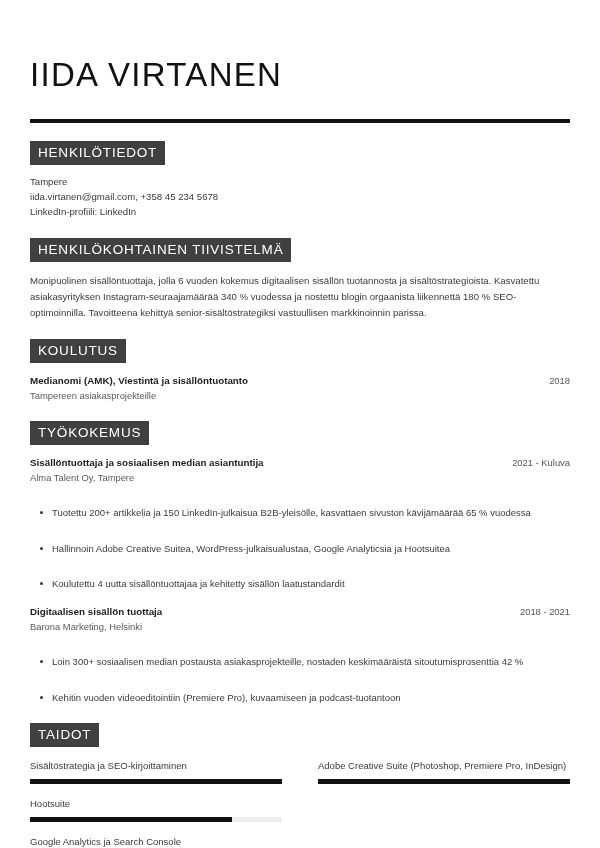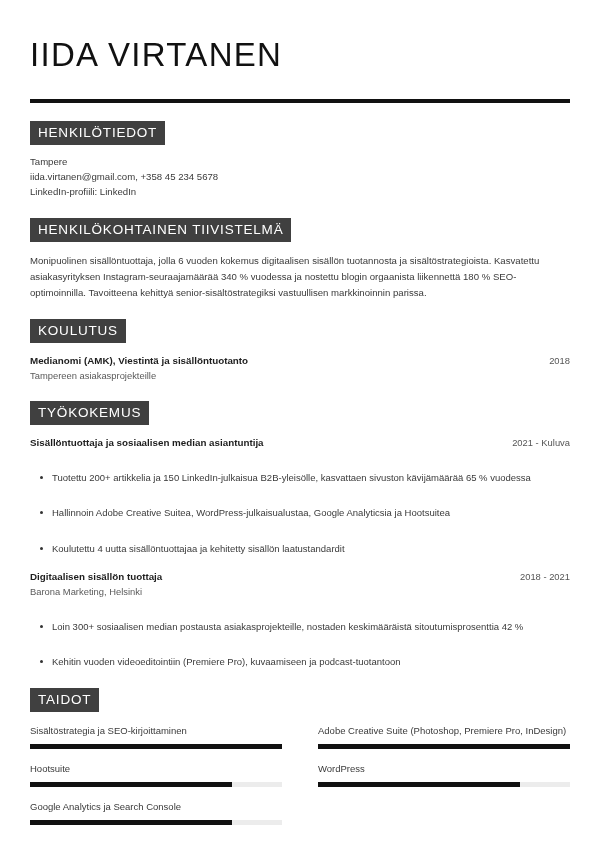--- a/index.html
+++ b/index.html
@@ -16,21 +16,21 @@
     width: 600px;
     height: 848px;
     background: #ffffff;
     box-sizing: border-box;
     padding: 0 30px;
     overflow: hidden;
   }
 
   
   .name-block {
-    padding-top: 38px;
+    padding-top: 58px;
   }
   .full-name {
     font-size: 33px;
     font-weight: 400;
     letter-spacing: 1.3px;
     line-height: 1.05;
     color: #111111;
     margin: 0;
     text-transform: uppercase;
   }
@@ -195,20 +195,21 @@
   </div>
 
   <div class="section">
     <span class="section-badge">TYÖKOKEMUS</span>
 
     <div class="entry">
       <div class="entry-head">
         <div class="entry-title">Sisällöntuottaja ja sosiaalisen median asiantuntija</div>
         <div class="entry-date">2021 - Kuluva</div>
       </div>
+      <div class="entry-sub">Alma Talent Oy, Tampere</div>
       <ul class="bullets">
         <li>Tuotettu 200+ artikkelia ja 150 LinkedIn-julkaisua B2B-yleisölle, kasvattaen sivuston kävijämäärää 65 % vuodessa</li>
         <li>Hallinnoin Adobe Creative Suitea, WordPress-julkaisualustaa, Google Analyticsia ja Hootsuitea</li>
         <li>Koulutettu 4 uutta sisällöntuottajaa ja kehitetty sisällön laatustandardit</li>
       </ul>
     </div>
 
     <div class="entry second">
       <div class="entry-head">
         <div class="entry-title">Digitaalisen sisällön tuottaja</div>
@@ -247,24 +248,18 @@
         </div>
       </div>
 
       <div class="skills-col">
         <div class="skill">
           <div class="skill-label">Adobe Creative Suite (Photoshop, Premiere Pro, InDesign)</div>
           <div class="skill-track">
             <div class="skill-fill" style="width: 100%;"></div>
           </div>
         </div>
-        <div class="skill">
-          <div class="skill-label">WordPress</div>
-          <div class="skill-track">
-            <div class="skill-fill" style="width: 80%;"></div>
-          </div>
-        </div>
       </div>
 
     </div>
   </div>
 
 </div>
 
 </body></html>

